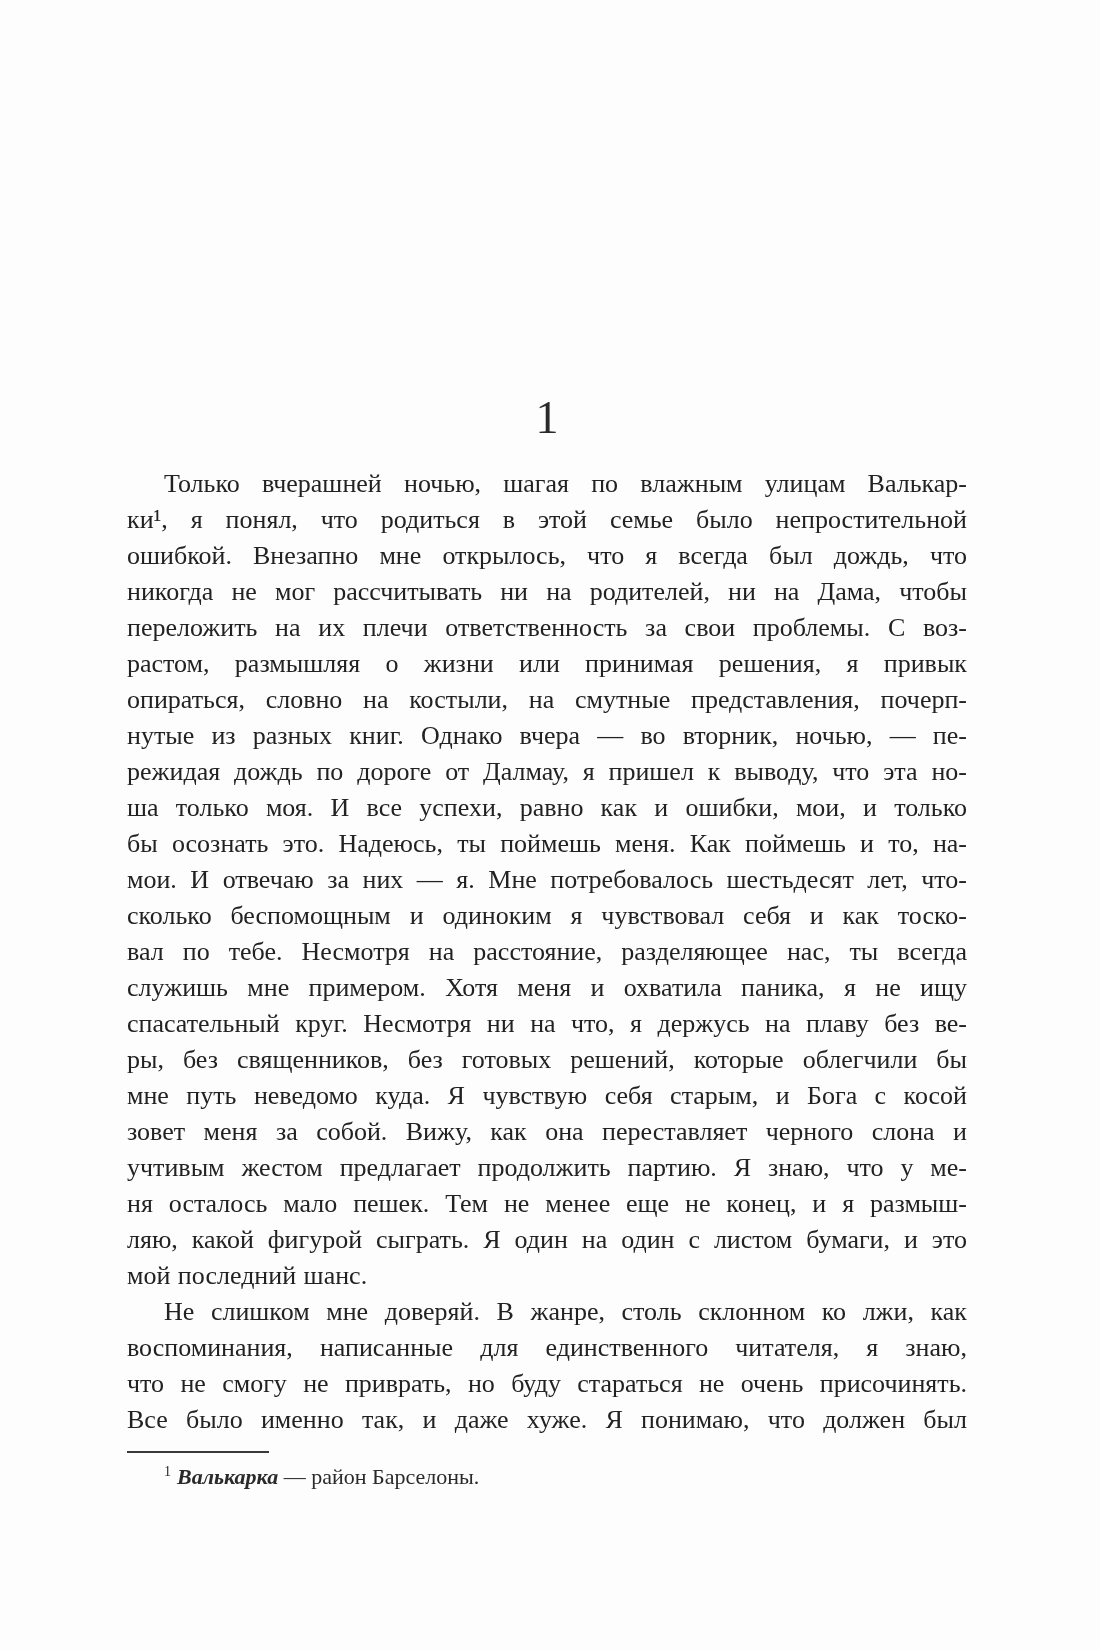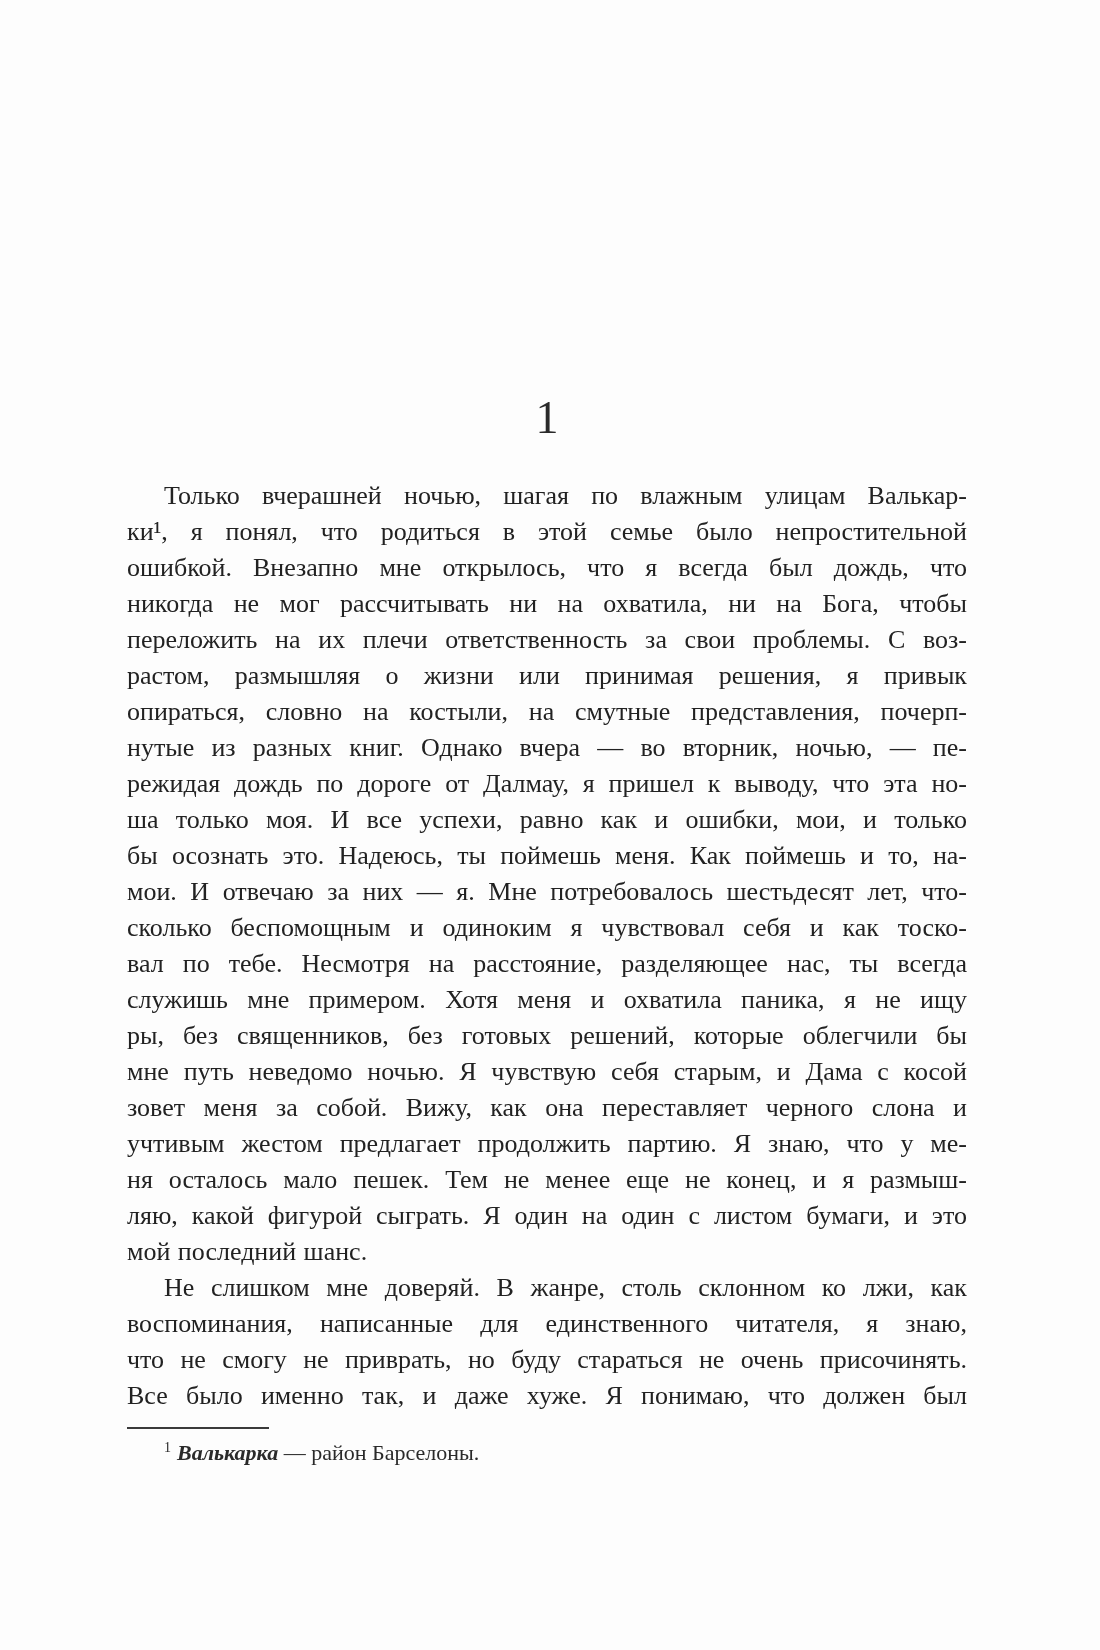--- a/index.html
+++ b/index.html
@@ -23,21 +23,21 @@
     width: 840px;
   }
   .chapter {
     text-align: center;
     font-size: 46px;
     line-height: 56px;
     font-weight: 400;
     color: #2a2a2a;
   }
   .body-text {
-    margin-top: 32px;
+    margin-top: 20px;
     font-size: 26px;
   }
   .line {
     line-height: 36px;
     white-space: nowrap;
     overflow: hidden;
     text-align: justify;
     text-align-last: justify;
     word-spacing: 1px;
   }
@@ -79,34 +79,35 @@
   <div class="text-block">
 
     <div class="chapter">1</div>
 
     <div class="body-text">
 
       <div>
         <div class="line indent">Только вчерашней ночью, шагая по влажным улицам Валькар-</div>
         <div class="line">ки¹, я понял, что родиться в этой семье было непростительной</div>
         <div class="line">ошибкой. Внезапно мне открылось, что я всегда был дождь, что</div>
-        <div class="line">никогда не мог рассчитывать ни на охватила, ни на Бога, чтобы</div>
+        <div class="line">никогда не мог рассчитывать ни на родителей, ни на Дама, чтобы</div>
         <div class="line">переложить на их плечи ответственность за свои проблемы. С воз-</div>
         <div class="line">растом, размышляя о жизни или принимая решения, я привык</div>
         <div class="line">опираться, словно на костыли, на смутные представления, почерп-</div>
         <div class="line">нутые из разных книг. Однако вчера — во вторник, ночью, — пе-</div>
         <div class="line">режидая дождь по дороге от Далмау, я пришел к выводу, что эта но-</div>
         <div class="line">ша только моя. И все успехи, равно как и ошибки, мои, и только</div>
         <div class="line">бы осознать это. Надеюсь, ты поймешь меня. Как поймешь и то, на-</div>
         <div class="line">мои. И отвечаю за них — я. Мне потребовалось шестьдесят лет, что-</div>
         <div class="line">сколько беспомощным и одиноким я чувствовал себя и как тоско-</div>
         <div class="line">вал по тебе. Несмотря на расстояние, разделяющее нас, ты всегда</div>
         <div class="line">служишь мне примером. Хотя меня и охватила паника, я не ищу</div>
+        <div class="line">спасательный круг. Несмотря ни на что, я держусь на плаву без ве-</div>
         <div class="line">ры, без священников, без готовых решений, которые облегчили бы</div>
-        <div class="line">мне путь неведомо ночью. Я чувствую себя старым, и Дама с косой</div>
+        <div class="line">мне путь неведомо куда. Я чувствую себя старым, и Бога с косой</div>
         <div class="line">зовет меня за собой. Вижу, как она переставляет черного слона и</div>
         <div class="line">учтивым жестом предлагает продолжить партию. Я знаю, что у ме-</div>
         <div class="line">ня осталось мало пешек. Тем не менее еще не конец, и я размыш-</div>
         <div class="line">ляю, какой фигурой сыграть. Я один на один с листом бумаги, и это</div>
         <div class="line last">мой последний шанс.</div>
       </div>
 
       <div>
         <div class="line indent">Не слишком мне доверяй. В жанре, столь склонном ко лжи, как</div>
         <div class="line">воспоминания, написанные для единственного читателя, я знаю,</div>

